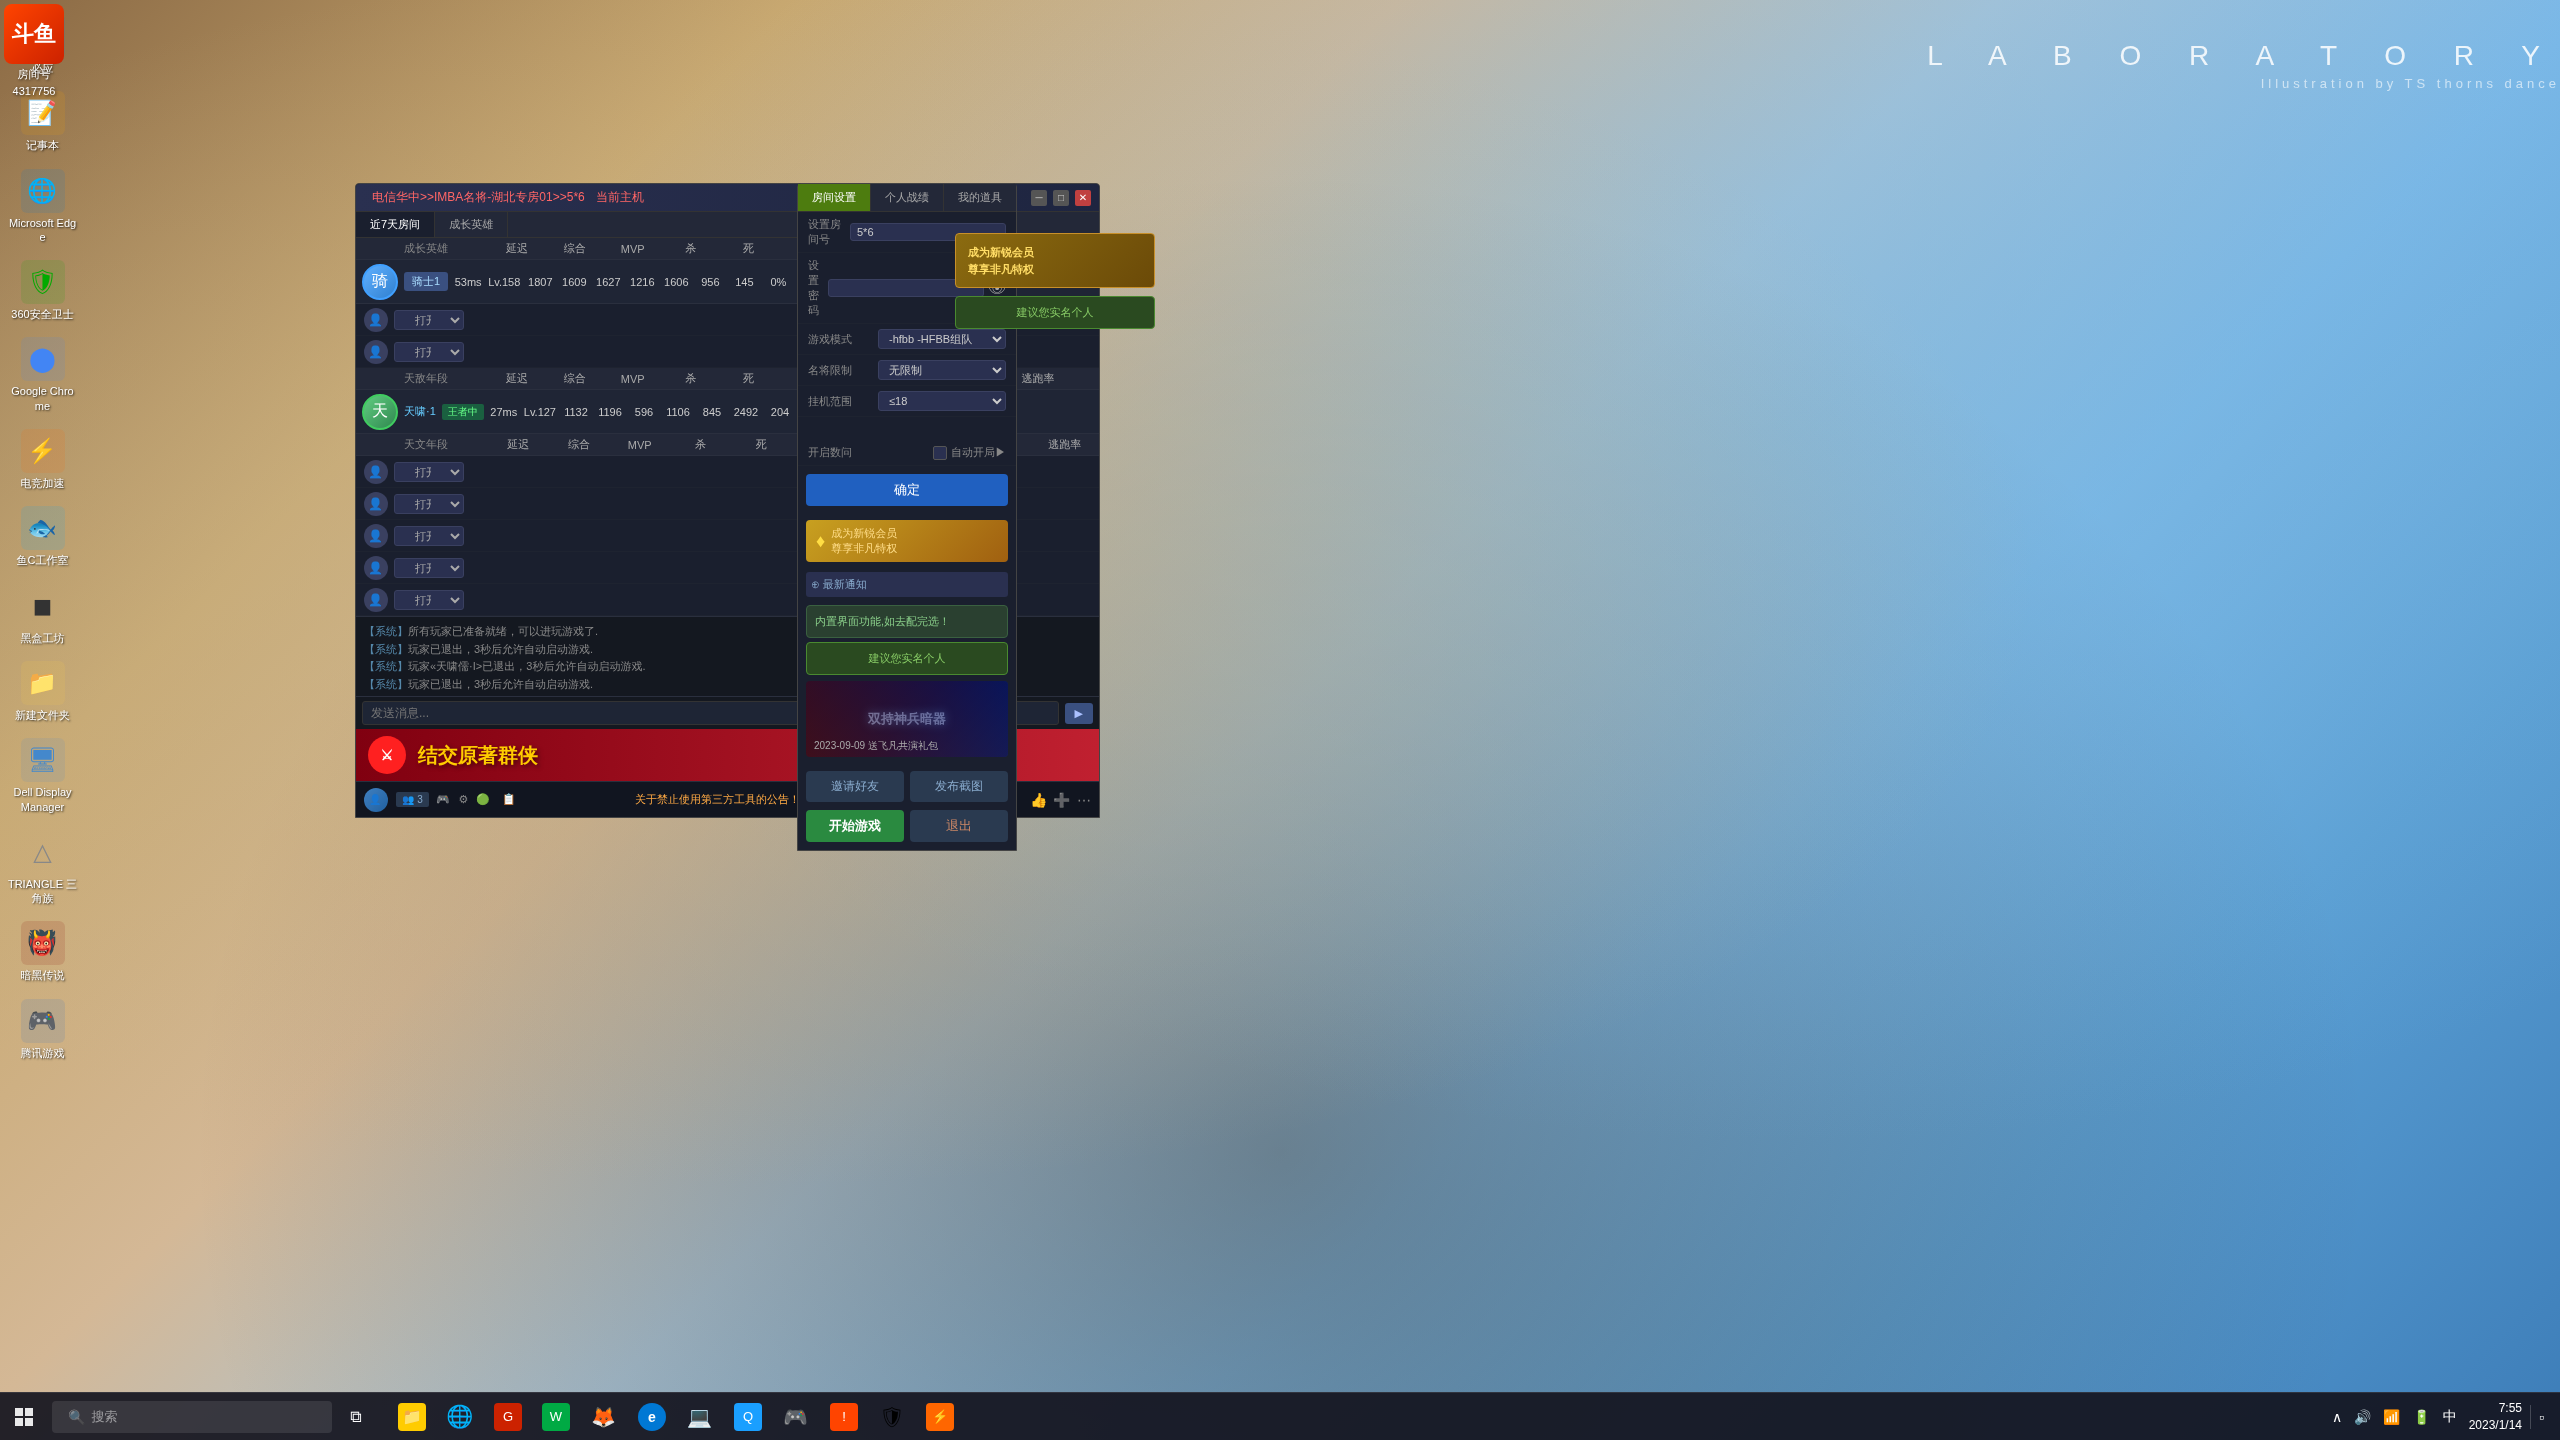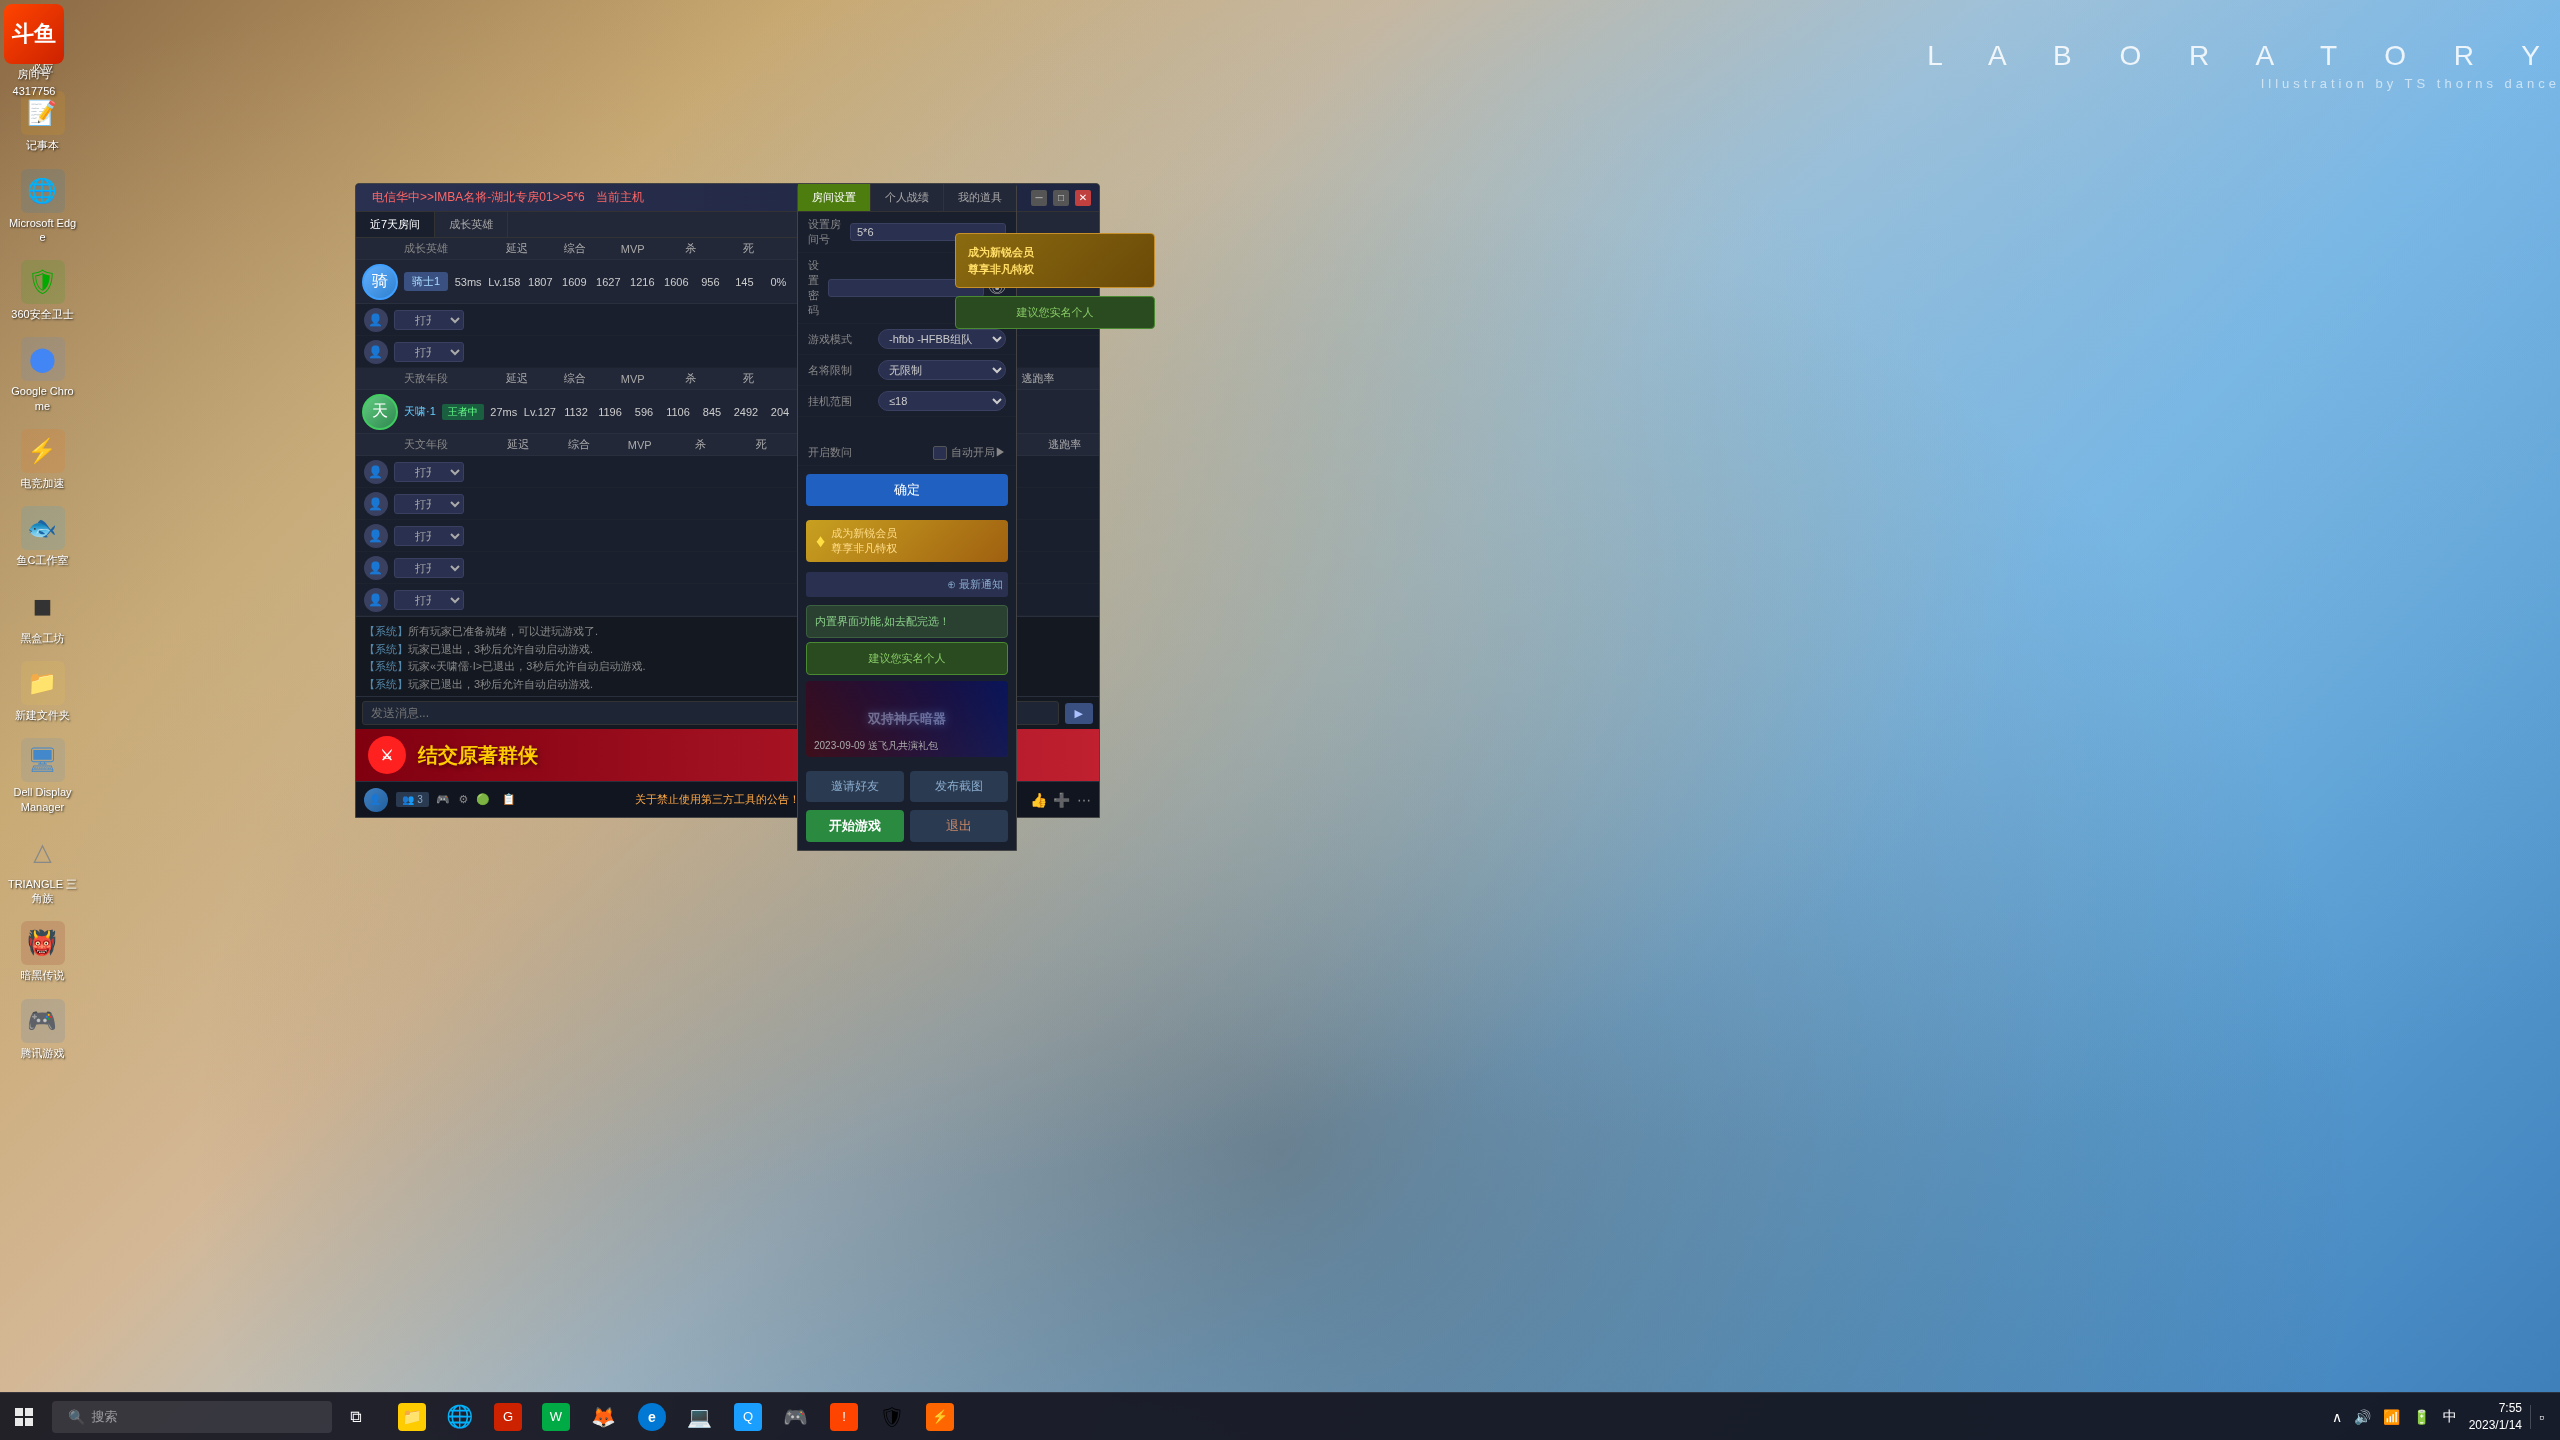--- a/index.html
+++ b/index.html
@@ -497,21 +497,21 @@
       border: 1px solid #3a4060;
       border-radius: 3px;
       font-size: 11px;
       padding: 2px 6px;
     }
     .form-select {
       flex: 1;
       background: #2a3050;
       color: #ccc;
       border: 1px solid #3a4060;
-      border-radius: 10px;
+      border-radius: 3px;
       font-size: 11px;
       padding: 2px 6px;
       cursor: pointer;
     }
     .form-icon {
       color: #aaa;
       font-size: 14px;
       margin-left: 4px;
       cursor: pointer;
     }
@@ -567,21 +567,21 @@
     .notif-btn {
       background: #2a3050;
       color: #88aacc;
       border: none;
       width: calc(100% - 16px);
       margin: 4px 8px;
       padding: 5px;
       border-radius: 3px;
       cursor: pointer;
       font-size: 11px;
-      text-align: right;
+      text-align: left;
     }
 
     
     .game-ad {
       margin: 6px 8px;
       height: 76px;
       background: linear-gradient(135deg, #1a1a2e, #16213e, #0f3460);
       border-radius: 4px;
       display: flex;
       align-items: center;

